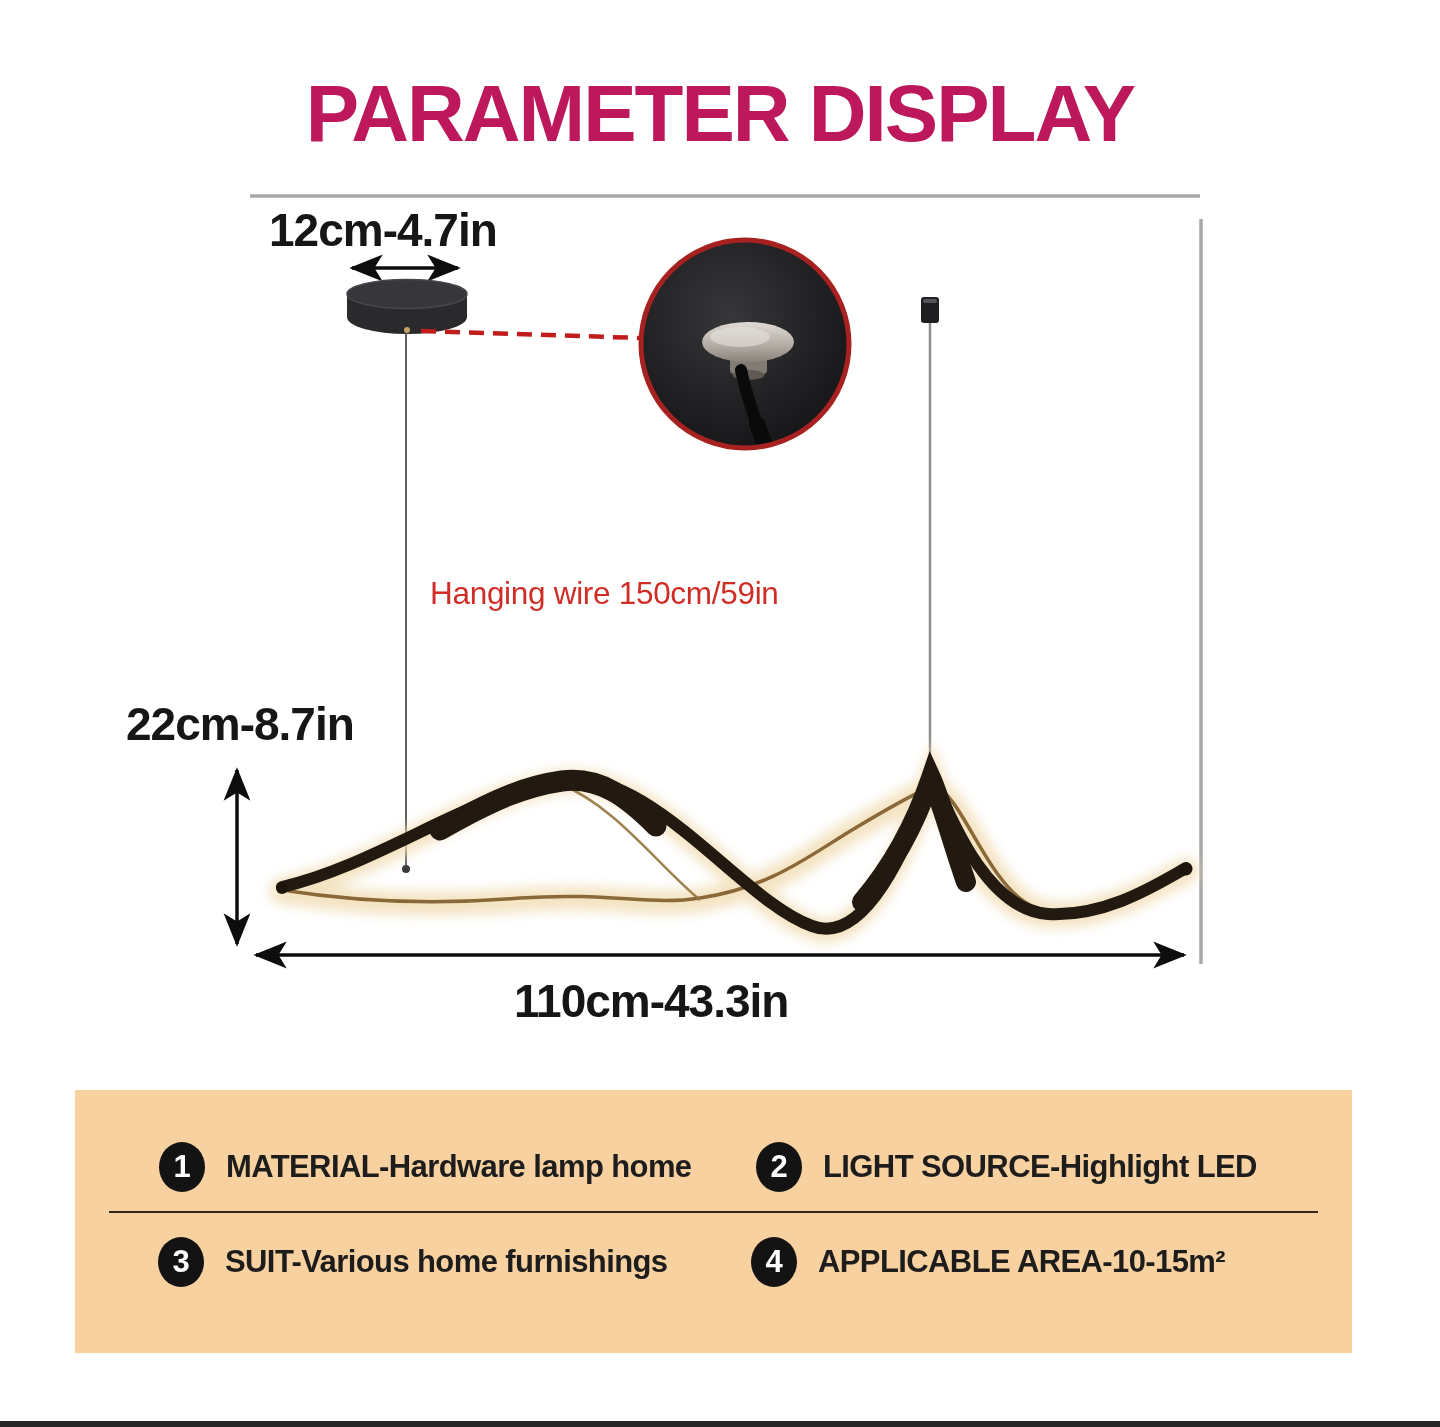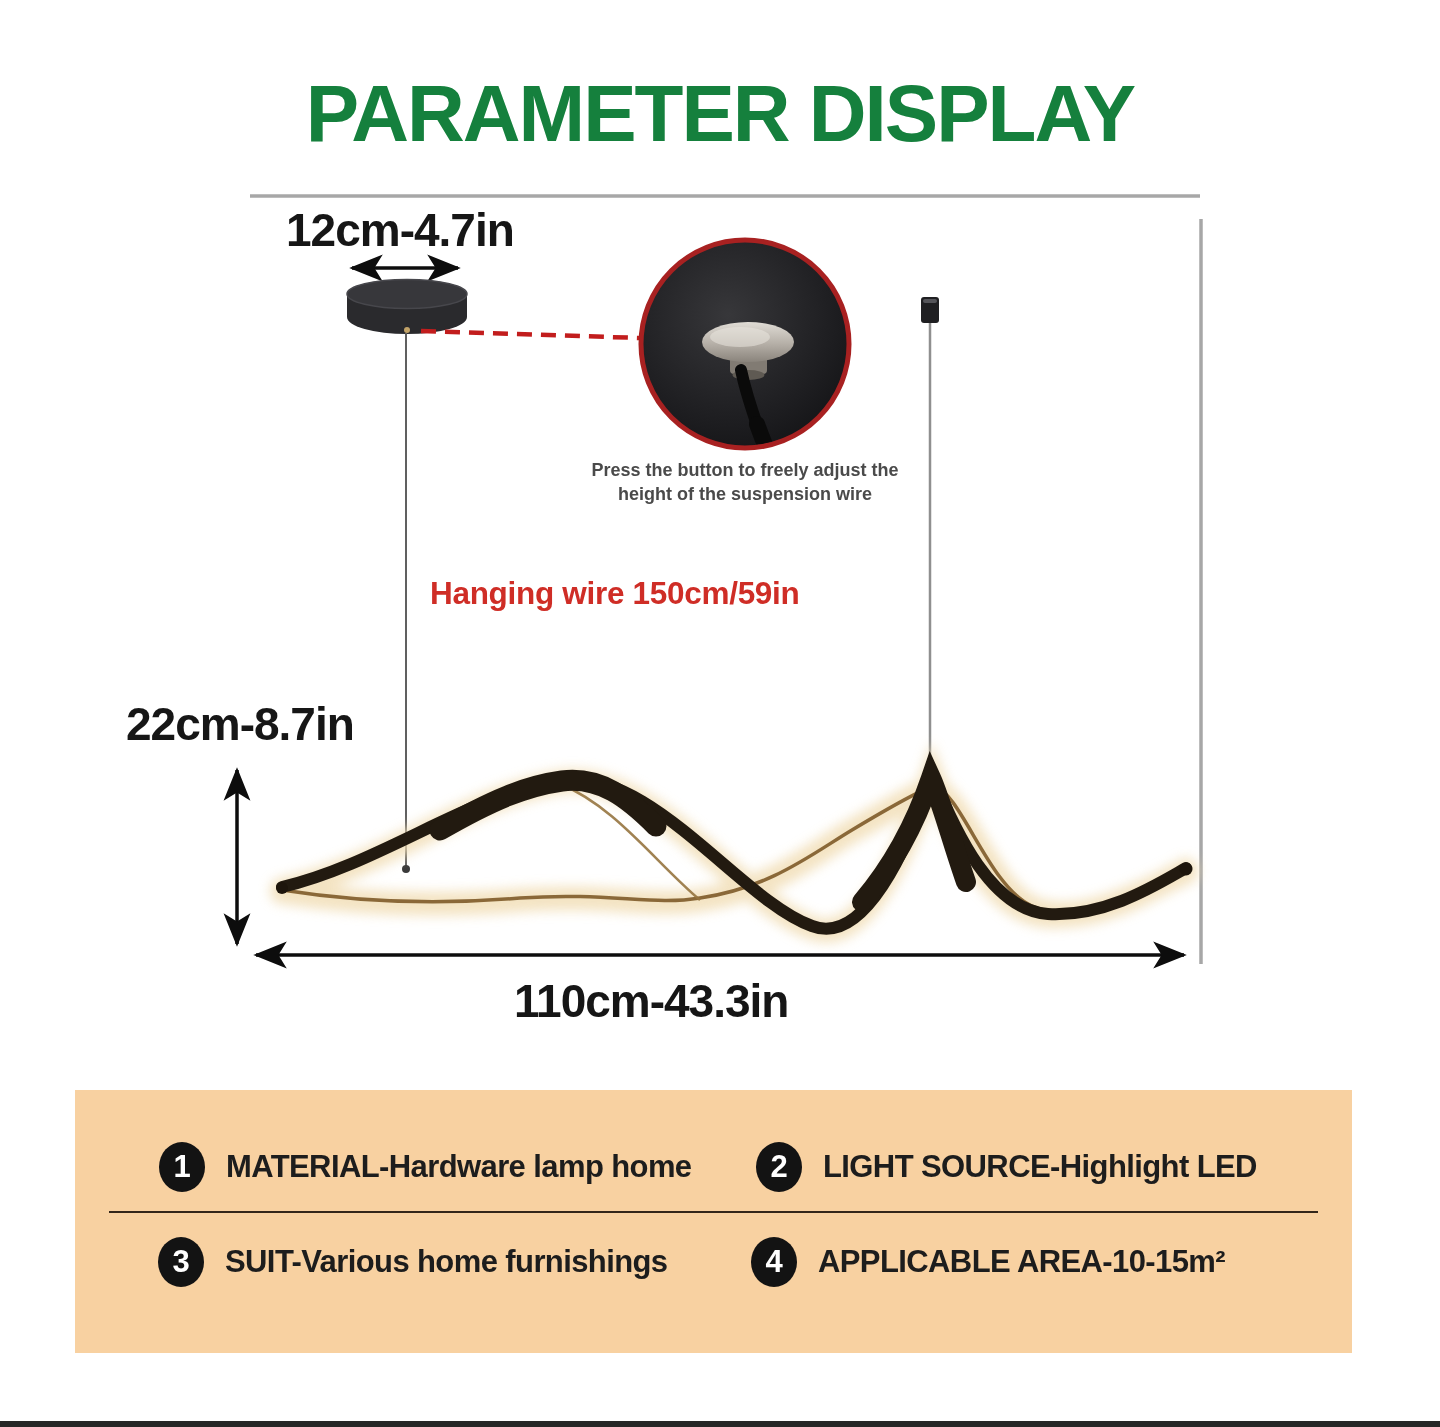--- a/index.html
+++ b/index.html
@@ -2,37 +2,37 @@
 <html><head>
 <meta charset="utf-8">
 <style>
   html,body{margin:0;padding:0;background:#ffffff;}
   body{font-family:"Liberation Sans", sans-serif;}
   .stage{position:relative;width:1440px;height:1427px;background:#ffffff;overflow:hidden;}
   .abs{position:absolute;}
 
   .page-title{
     left:0;right:0;top:74px;text-align:center;
-    font-size:80px;font-weight:700;letter-spacing:-2px;color:#15803d;
+    font-size:80px;font-weight:700;letter-spacing:-2px;color:#be185d;
     line-height:1;
   }
   .dim-label{
     font-size:46px;font-weight:700;letter-spacing:-1px;color:#161616;line-height:1.05;
   }
-  .label-12cm{left:286px;top:206px;}
+  .label-12cm{left:269px;top:206px;}
   .label-22cm{left:126px;top:700px;}
   .label-110cm{left:514px;top:977px;width:400px;text-align:left;}
 
   .press-note{
     left:545px;top:459px;width:400px;text-align:center;
     font-size:18px;font-weight:700;line-height:23.5px;color:#4a4a4a;
   }
   .red-note{
     left:430px;top:575px;
-    font-size:31.5px;font-weight:700;line-height:37px;color:#cf2d26;letter-spacing:-0.3px;
+    font-size:31.5px;font-weight:400;line-height:37px;color:#cf2d26;letter-spacing:-0.3px;
   }
 
   .svg-layer{left:0;top:0;width:1440px;height:1427px;}
 
   .spec-panel{
     left:75px;top:1090px;width:1277px;height:263px;
     background:#f8d1a1;
   }
   .spec-item{
     position:absolute;display:flex;align-items:center;gap:21px;
@@ -144,24 +144,20 @@
 
     <g>
       <line x1="256" y1="955" x2="1184" y2="955" stroke="#0d0d0d" stroke-width="3.5" marker-start="url(#ah)" marker-end="url(#ah)"></line>
     </g>
   </svg>
 
   <div class="abs page-title">PARAMETER DISPLAY</div>
 
   <div class="abs dim-label label-12cm">12cm-4.7in</div>
 
-  <div class="abs press-note">
-    <div>Press the button to freely adjust the</div>
-    <div>height of the suspension wire</div>
-  </div>
 
   <div class="abs red-note">
     <div>Hanging wire 150cm/59in</div>
   </div>
 
   <div class="abs dim-label label-22cm">22cm-8.7in</div>
 
   <div class="abs dim-label label-110cm">110cm-43.3in</div>
 
   <div class="abs spec-panel">

